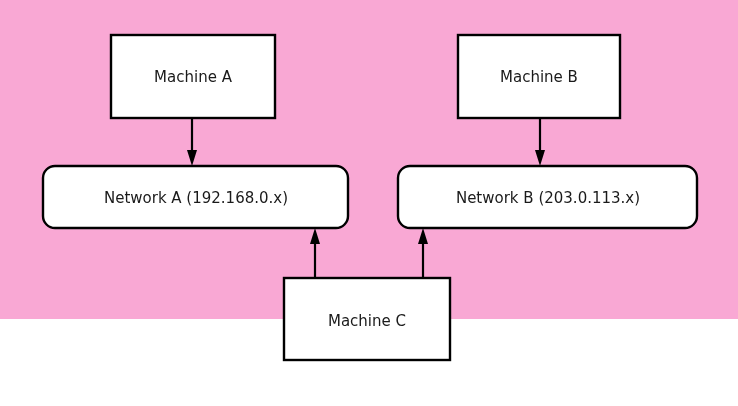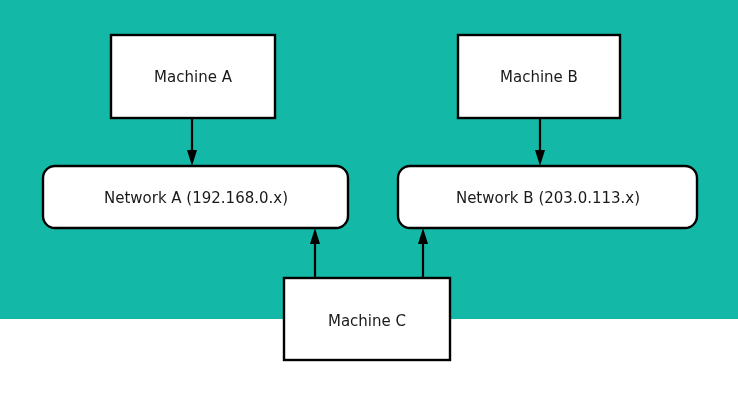--- a/index.html
+++ b/index.html
@@ -11,21 +11,21 @@
   body {
     width: 738px;
     height: 406px;
     overflow: hidden;
     font-family: "DejaVu Sans", "Liberation Sans", sans-serif;
   }
   #diagram-canvas {
     position: relative;
     width: 738px;
     height: 319px;
-    background: #14b8a6;
+    background: #f9a8d4;
     text-align: right;
   }
   svg.diagram-svg {
     display: block;
     width: 738px;
     height: 406px;
   }
   .node-shape {
     fill: #ffffff;
     stroke: #000000;

